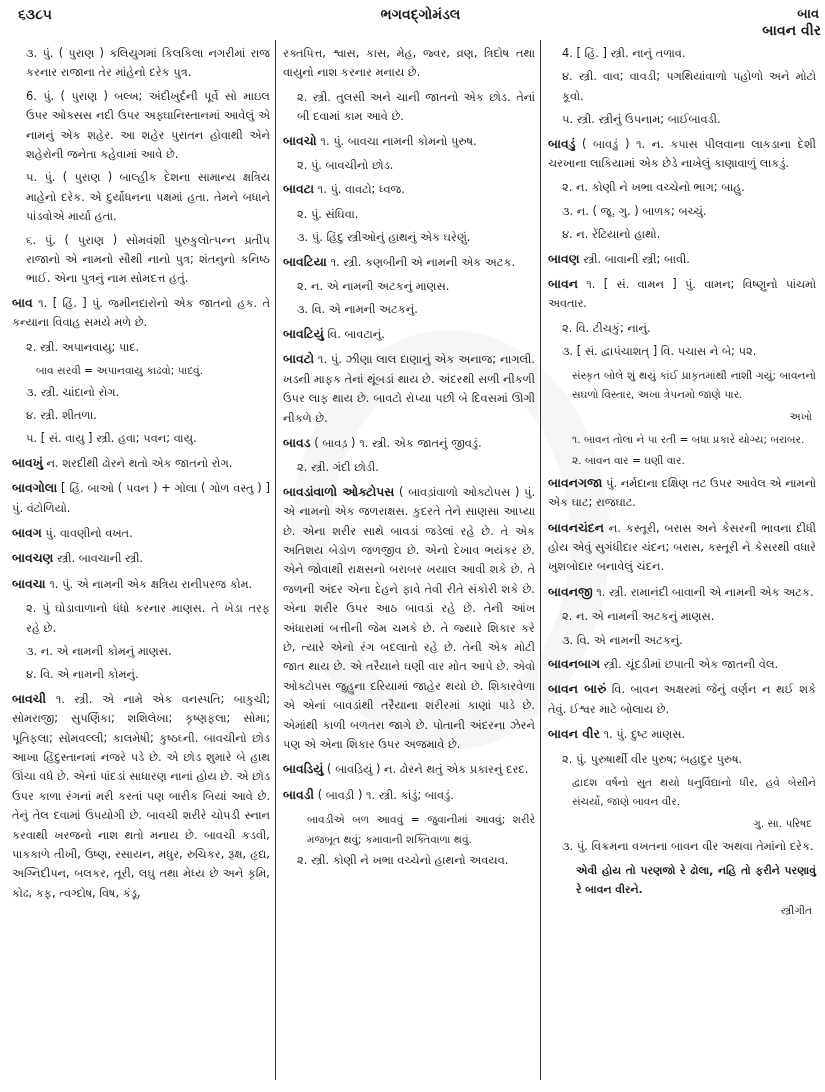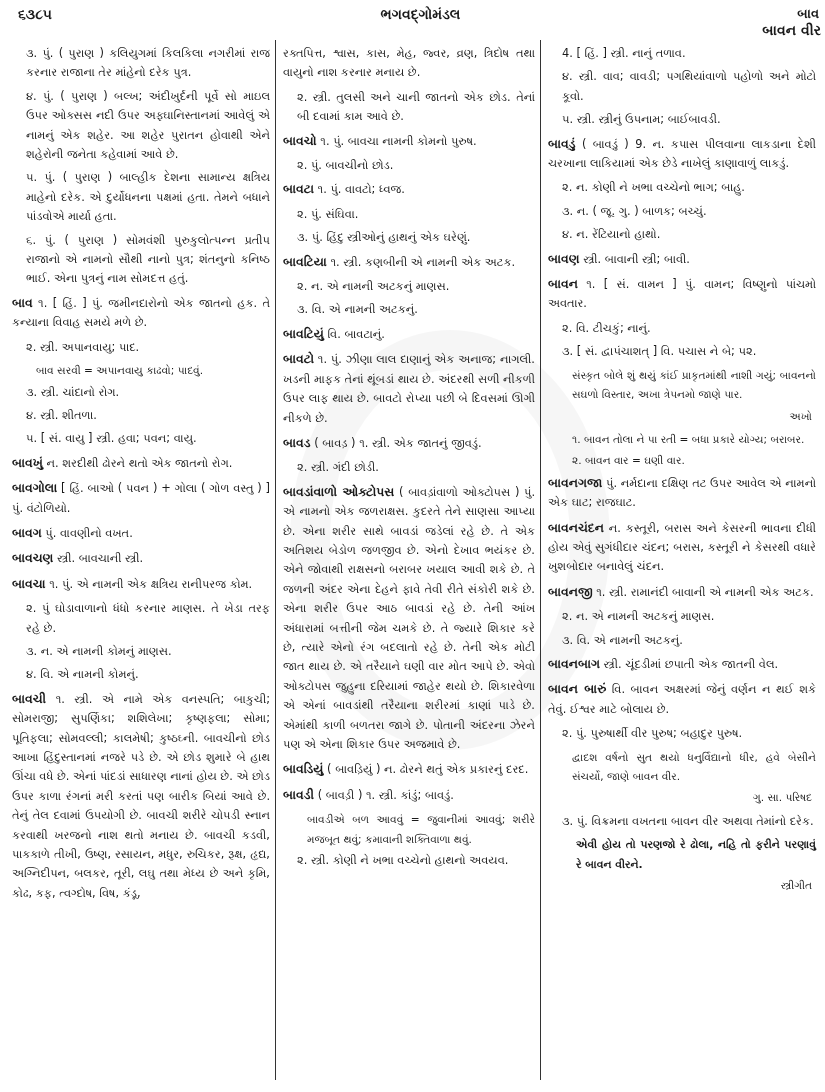--- a/index.html
+++ b/index.html
@@ -44,21 +44,21 @@
   <span class="guide-first">બાવ</span>
   <span class="guide-last">બાવન વીર</span>
 </div>
 
 <div class="rule rule1"></div>
 <div class="rule rule2"></div>
 
 <div class="cols">
   <div class="col col1" id="col1">
       <div class="sense">૩. પું. ( પુરાણ ) કલિયુગમાં કિલકિલા નગરીમાં રાજ કરનાર રાજાના તેર માંહેનો દરેક પુત્ર.</div>
-      <div class="sense">૪. પું. ( પુરાણ ) બલ્ખ; અંદીખુર્દની પૂર્વે સો માઇલ ઉપર ઓક્સસ નદી ઉપર અફ્ઘાનિસ્તાનમાં આવેલું એ નામનું એક શહેર. આ શહેર પુરાતન હોવાથી એને શહેરોની જનેતા કહેવામાં આવે છે.</div>
+      <div class="sense">6. પું. ( પુરાણ ) બલ્ખ; અંદીખુર્દની પૂર્વે સો માઇલ ઉપર ઓક્સસ નદી ઉપર અફ્ઘાનિસ્તાનમાં આવેલું એ નામનું એક શહેર. આ શહેર પુરાતન હોવાથી એને શહેરોની જનેતા કહેવામાં આવે છે.</div>
       <div class="sense">૫. પું. ( પુરાણ ) બાલ્હીક દેશના સામાન્ય ક્ષત્રિય માહેનો દરેક. એ દુર્યોધનના પક્ષમાં હતા. તેમને બધાને પાંડવોએ માર્યા હતા.</div>
       <div class="sense">૬. પું. ( પુરાણ ) સોમવંશી પુરુકુલોત્પન્ન પ્રતીપ રાજાનો એ નામનો સૌથી નાનો પુત્ર; શંતનુનો કનિષ્ઠ ભાઈ. એના પુત્રનું નામ સોમદત્ત હતું.</div>
       <div class="entry"><span class="hw">બાવ</span><span> ૧. [ હિં. ] પું. જમીનદારોનો એક જાતનો હક. તે કન્યાના વિવાહ સમયે મળે છે.</span></div>
       <div class="sense">૨. સ્ત્રી. અપાનવાયુ; પાદ.</div>
       <div class="quote">બાવ સરવી = અપાનવાયુ કાઢવો; પાદવું.</div>
       <div class="sense">૩. સ્ત્રી. ચાંદાનો રોગ.</div>
       <div class="sense">૪. સ્ત્રી. શીતળા.</div>
       <div class="sense">૫. [ સં. વાયુ ] સ્ત્રી. હવા; પવન; વાયુ.</div>
       <div class="entry"><span class="hw">બાવખું</span><span> ન. શરદીથી ઢોરને થતો એક જાતનો રોગ.</span></div>
       <div class="entry"><span class="hw">બાવગોલા</span><span> [ હિં. બાઓ ( પવન ) + ગોલા ( ગોળ વસ્તુ ) ] પું. વંટોળિયો.</span></div>
@@ -88,39 +88,40 @@
       <div class="entry"><span class="hw">બાવડાંવાળો ઓક્ટોપસ</span><span> ( બાવડ઼ાંવાળો ઓક્ટોપસ ) પું. એ નામનો એક જળરાક્ષસ. કુદરતે તેને સાણસા આપ્યા છે. એના શરીર સાથે બાવડાં જડેલાં રહે છે. તે એક અતિશય બેડોળ જળજીવ છે. એનો દેખાવ ભયંકર છે. એને જોવાથી રાક્ષસનો બરાબર ખયાલ આવી શકે છે. તે જળની અંદર એના દેહને ફાવે તેવી રીતે સંકોરી શકે છે. એના શરીર ઉપર આઠ બાવડાં રહે છે. તેની આંખ અંધારામાં બત્તીની જેમ ચમકે છે. તે જ્યારે શિકાર કરે છે, ત્યારે એનો રંગ બદલાતો રહે છે. તેની એક મોટી જાત થાય છે. એ તરૈયાને ઘણી વાર મોત આપે છે. એવો ઓક્ટોપસ જુહુના દરિયામાં જાહેર થયો છે. શિકારવેળા એ એનાં બાવડાંથી તરૈયાના શરીરમાં કાણાં પાડે છે. એમાંથી કાળી બળતરા જાગે છે. પોતાની અંદરના ઝેરને પણ એ એના શિકાર ઉપર અજમાવે છે.</span></div>
       <div class="entry"><span class="hw">બાવડિયું</span><span> ( બાવડ઼િયું ) ન. ઢોરને થતું એક પ્રકારનું દરદ.</span></div>
       <div class="entry"><span class="hw">બાવડી</span><span> ( બાવડ઼ી ) ૧. સ્ત્રી. કાંડું; બાવડું.</span></div>
       <div class="quote">બાવડીએ બળ આવવું = જુવાનીમાં આવવું; શરીરે મજબૂત થવું; કમાવાની શક્તિવાળા થવું.</div>
       <div class="sense">૨. સ્ત્રી. કોણી ને ખભા વચ્ચેનો હાથનો અવયવ.</div>
     </div>
   <div class="col col3" id="col3">
       <div class="sense">4. [ હિં. ] સ્ત્રી. નાનું તળાવ.</div>
       <div class="sense">૪. સ્ત્રી. વાવ; વાવડી; પગથિયાંવાળો પહોળો અને મોટો કૂવો.</div>
       <div class="sense">૫. સ્ત્રી. સ્ત્રીનું ઉપનામ; બાઈબાવડી.</div>
-      <div class="entry"><span class="hw">બાવડું</span><span> ( બાવડ઼ું ) 9. ન. કપાસ પીલવાના લાકડાના દેશી ચરખાના લાકિયામાં એક છેડે નાખેલું કાણાવાળું લાકડું.</span></div>
+      <div class="entry"><span class="hw">બાવડું</span><span> ( બાવડ઼ું ) ૧. ન. કપાસ પીલવાના લાકડાના દેશી ચરખાના લાકિયામાં એક છેડે નાખેલું કાણાવાળું લાકડું.</span></div>
       <div class="sense">૨. ન. કોણી ને ખભા વચ્ચેનો ભાગ; બાહુ.</div>
       <div class="sense">૩. ન. ( જૂ. ગુ. ) બાળક; બચ્ચું.</div>
       <div class="sense">૪. ન. રેંટિયાનો હાથો.</div>
       <div class="entry"><span class="hw">બાવણ</span><span> સ્ત્રી. બાવાની સ્ત્રી; બાવી.</span></div>
       <div class="entry"><span class="hw">બાવન</span><span> ૧. [ સં. વામન ] પું. વામન; વિષ્ણુનો પાંચમો અવતાર.</span></div>
       <div class="sense">૨. વિ. ટીચકું; નાનું.</div>
       <div class="sense">૩. [ સં. દ્વાપંચાશત્ ] વિ. પચાસ ને બે; ૫૨.</div>
       <div class="quote">સંસ્કૃત બોલે શું થયું કાંઈ પ્રાકૃતમાંથી નાશી ગયું; બાવનનો સઘળો વિસ્તાર, અખા ત્રેપનમો જાણે પાર.</div>
       <div class="src">અખો</div>
       <div class="quote">૧. બાવન તોલા ને પા રતી = બધા પ્રકારે યોગ્ય; બરાબર.</div>
       <div class="quote">૨. બાવન વાર = ઘણી વાર.</div>
       <div class="entry"><span class="hw">બાવનગજા</span><span> પું. નર્મદાના દક્ષિણ તટ ઉપર આવેલ એ નામનો એક ઘાટ; રાજઘાટ.</span></div>
       <div class="entry"><span class="hw">બાવનચંદન</span><span> ન. કસ્તૂરી, બરાસ અને કેસરની ભાવના દીધી હોય એવું સુગંધીદાર ચંદન; બરાસ, કસ્તૂરી ને કેસરથી વધારે ખુશબોદાર બનાવેલું ચંદન.</span></div>
       <div class="entry"><span class="hw">બાવનજી</span><span> ૧. સ્ત્રી. રામાનંદી બાવાની એ નામની એક અટક.</span></div>
       <div class="sense">૨. ન. એ નામની અટકનું માણસ.</div>
       <div class="sense">૩. વિ. એ નામની અટકનું.</div>
       <div class="entry"><span class="hw">બાવનબાગ</span><span> સ્ત્રી. ચૂંદડીમાં છપાતી એક જાતની વેલ.</span></div>
       <div class="entry"><span class="hw">બાવન બારું</span><span> વિ. બાવન અક્ષરમાં જેનું વર્ણન ન થઈ શકે તેવું. ઈશ્વર માટે બોલાય છે.</span></div>
+      <div class="entry"><span class="hw">બાવન વીર</span><span> ૧. પું. દુષ્ટ માણસ.</span></div>
       <div class="sense">૨. પું. પુરુષાર્થી વીર પુરુષ; બહાદુર પુરુષ.</div>
       <div class="quote">દ્વાદશ વર્ષનો સુત થયો ધનુર્વિદ્યાનો ધીર, હવે બેસીને સંચર્યો, જાણે બાવન વીર.</div>
       <div class="src">ગુ. સા. પરિષદ</div>
       <div class="sense">૩. પું. વિક્રમના વખતના બાવન વીર અથવા તેમાંનો દરેક.</div>
       <div class="bquote">એવી હોય તો પરણજો રે ઢોલા, નહિ તો ફરીને પરણાવું રે બાવન વીરને.</div>
       <div class="src">સ્ત્રીગીત</div>
     </div>
 </div>
 
 </body></html>

